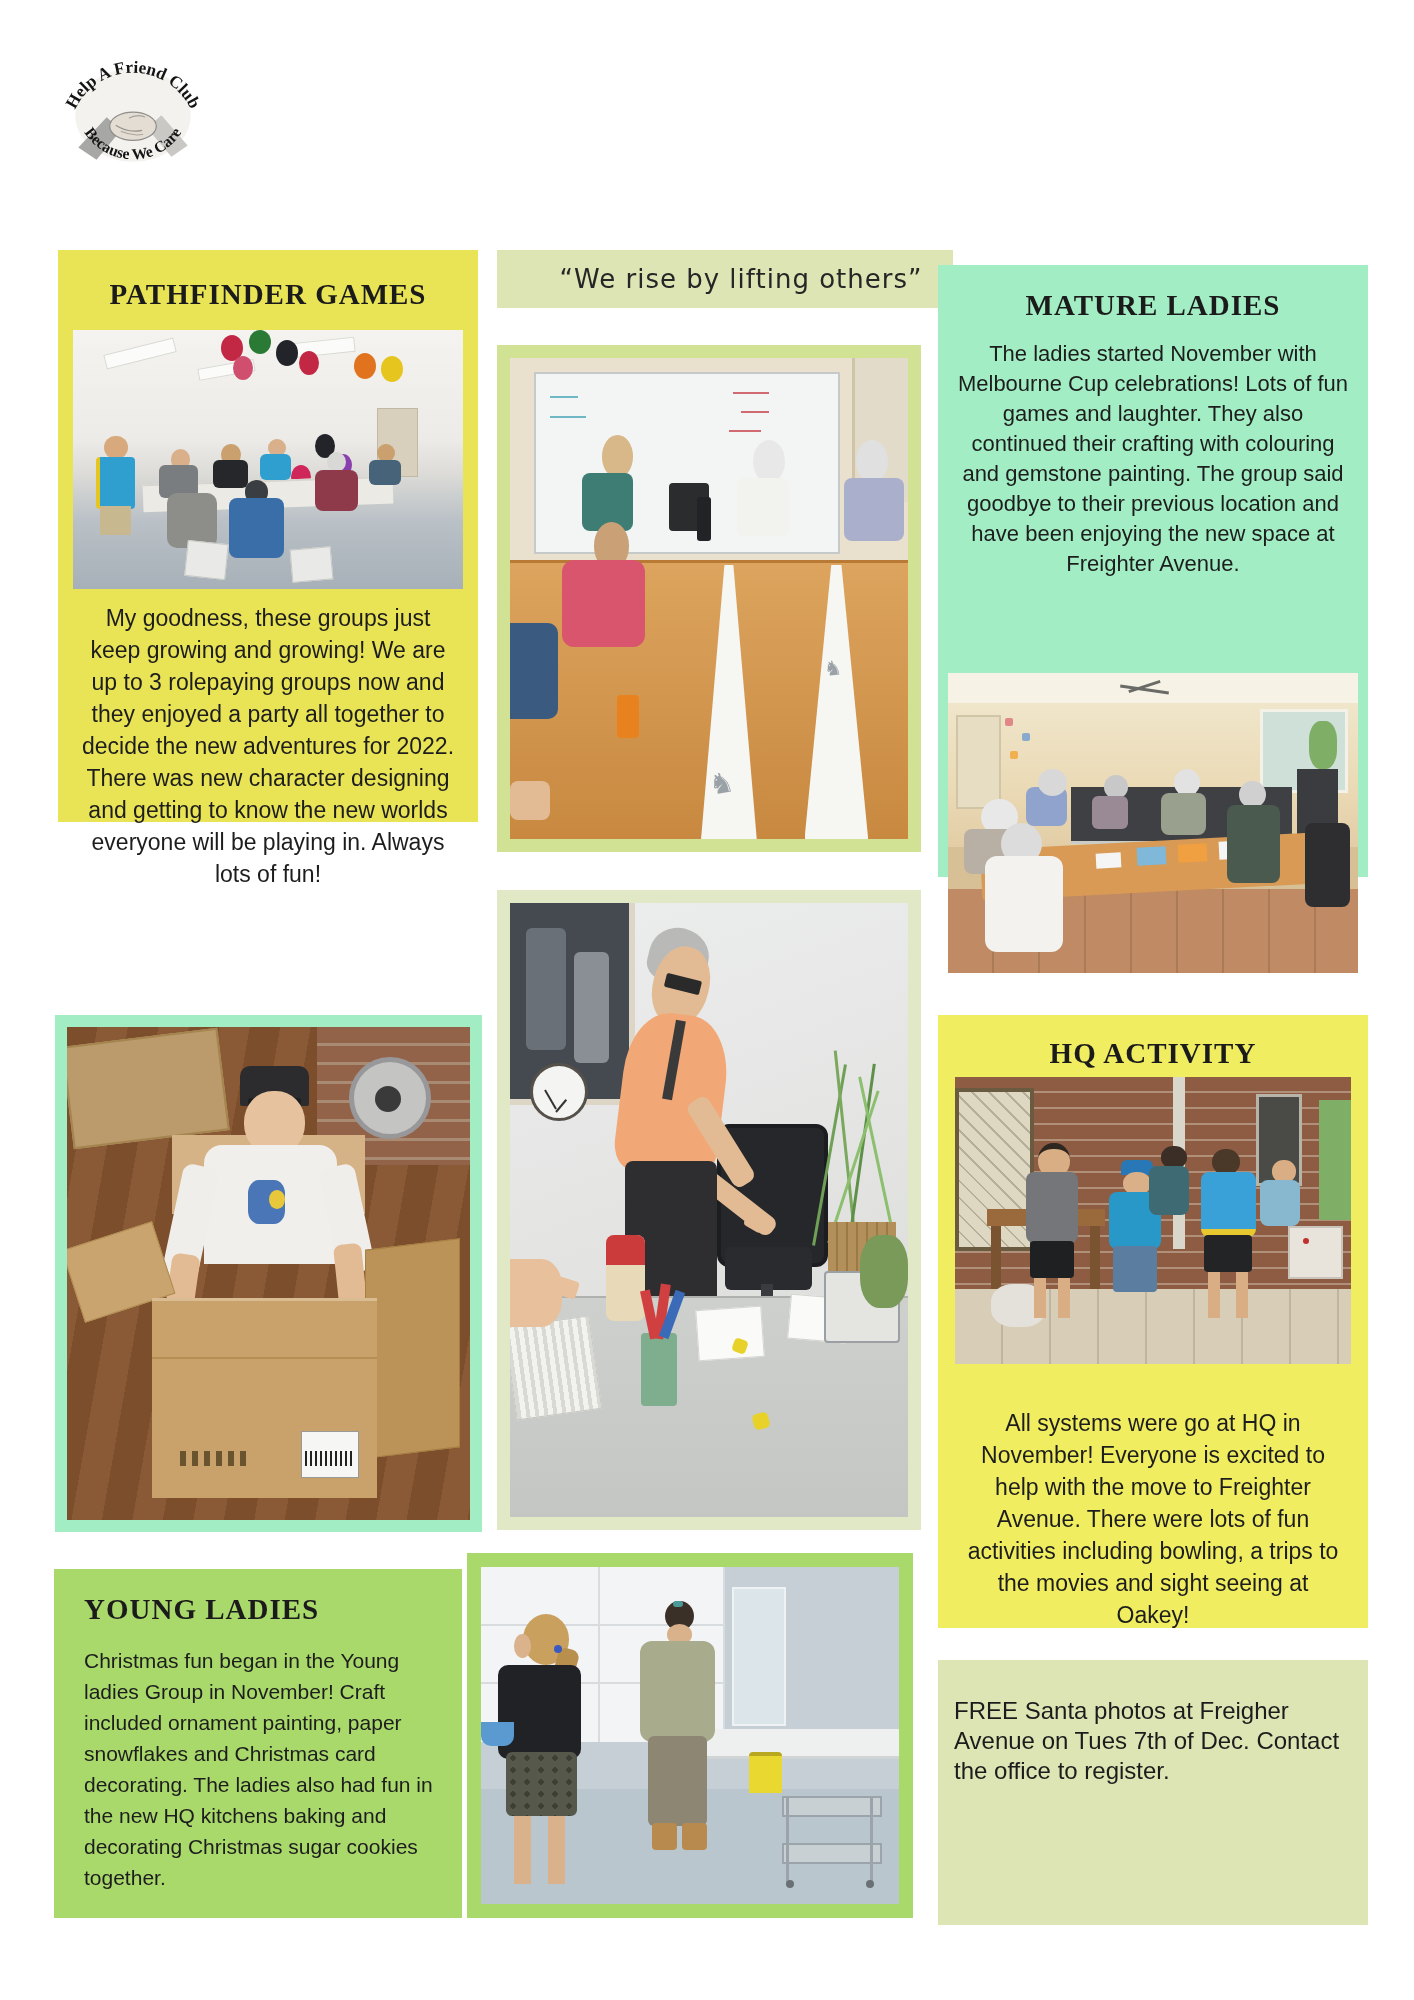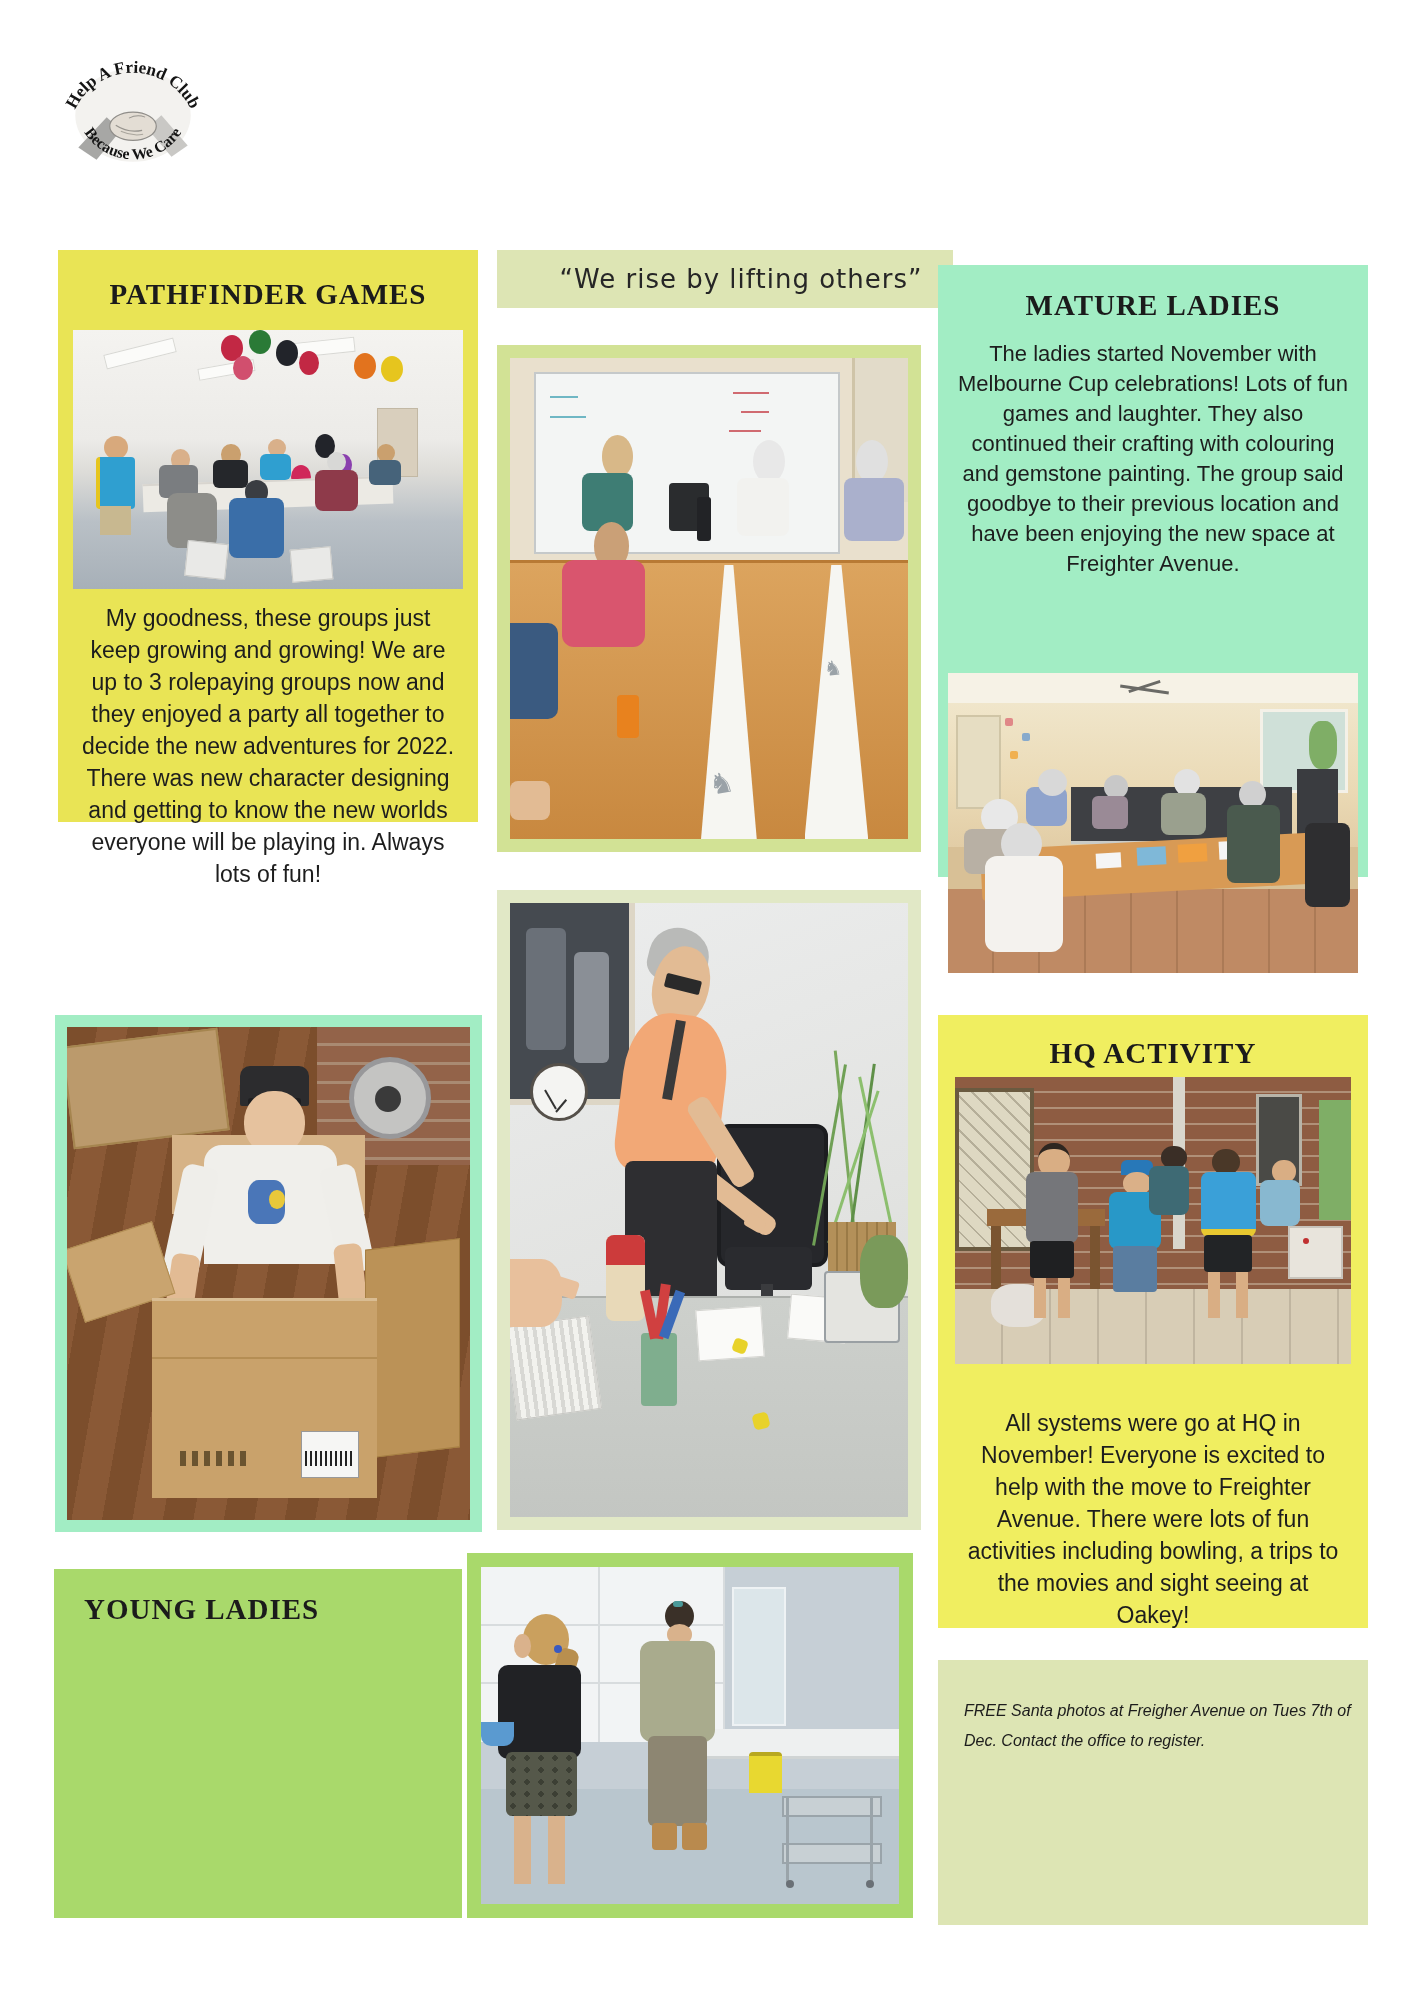--- a/index.html
+++ b/index.html
@@ -13,21 +13,21 @@
   h1,h2{margin:0;font-family:"Liberation Serif","DejaVu Serif",serif;font-weight:bold;}
   .masthead h1{font-size:61px;color:var(--teal,#3e8fa8);letter-spacing:1px;line-height:1.05;}
   .masthead .sub{font-family:"Liberation Serif","DejaVu Serif",serif;font-size:30px;
                  color:var(--subtitle,#808080);letter-spacing:2px;margin-top:4px;}
   .sec-title{font-size:29px;letter-spacing:1px;color:#1b1b1b;text-align:center;}
   .sec-title.left{text-align:left;}
   .body-text{font-size:23px;line-height:32px;text-align:center;color:#1d1d1d;}
   .quote-box{background:var(--olive,#dde5b4);display:flex;align-items:center;justify-content:center;}
   .quote-text{font-size:26px;letter-spacing:1px;color:#262626;font-family:"DejaVu Sans",sans-serif;}
   .announce{background:var(--olive,#dde5b4);}
-  .announce p{margin:0 0 30px 10px;font-size:16px;line-height:30px;text-align:left;font-style:italic;}
+  .announce p{margin:0 0 30px 0;font-size:24px;line-height:30px;text-align:left;}
 </style>
 </head>
 <body>
 
 <div class="page">
 
   <div class="abs" style="left:52px;top:34px;width:162px;height:142px;">
     <svg viewBox="0 0 160 140" width="162" height="142">
       <defs>
         <path id="arcT" d="M 18 90 A 63 63 0 0 1 142 90"></path>
@@ -270,20 +270,21 @@
       <i class="s" style="left:64%;top:68%;width:3%;height:16%;background:#d9ae84;"></i>
       <i class="s" style="left:71%;top:68%;width:3%;height:16%;background:#d9ae84;"></i>
       <i class="s" style="left:80%;top:29%;width:6%;height:8%;border-radius:48%;background:#d9ae84;"></i>
       <i class="s" style="left:77%;top:36%;width:10%;height:16%;background:#88b8d0;border-radius:8px;"></i>
     </div>
     <p class="body-text abs" style="left:16px;right:16px;top:380px;margin:12px;">All systems were go at HQ in November! Everyone is excited to help with the move to Freighter Avenue. There were lots of fun activities including bowling, a trips to the movies and sight seeing at Oakey!</p>
   </div>
 
   <div class="panel" style="left:54px;top:1569px;width:408px;height:349px;background:var(--green,#a9d96b);">
     <h2 class="sec-title left abs" style="left:30px;top:24px;">YOUNG LADIES</h2>
+    <p class="body-text abs" style="left:30px;right:20px;top:76px;margin:0;text-align:left;font-size:21px;line-height:31px;">Christmas fun began in the Young ladies Group in November! Craft included ornament painting, paper snowflakes and Christmas card decorating. The ladies also had fun in the new HQ kitchens baking and decorating Christmas sugar cookies together.</p>
   </div>
 
   <div class="panel" style="left:467px;top:1553px;width:446px;height:365px;background:var(--green,#a9d96b);">
     <div class="photo" style="left:14px;top:14px;right:14px;bottom:14px;background:#c6cfd6;">
       <i class="s" style="left:0;top:0;width:58%;height:52%;background:#f2f4f5;border-right:2px solid #d8dcde;"></i>
       <i class="s" style="left:0;top:17%;width:58%;height:2px;background:#d8dcde;"></i>
       <i class="s" style="left:0;top:34%;width:58%;height:2px;background:#d8dcde;"></i>
       <i class="s" style="left:28%;top:0;width:2px;height:52%;background:#d8dcde;"></i>
       <i class="s" style="left:60%;top:6%;width:12%;height:40%;background:#dce6ea;border:2px solid #eef2f4;"></i>
       <i class="s" style="left:52%;top:48%;width:48%;height:8%;background:#eef0f0;border-bottom:3px solid #d0d4d4;"></i>

